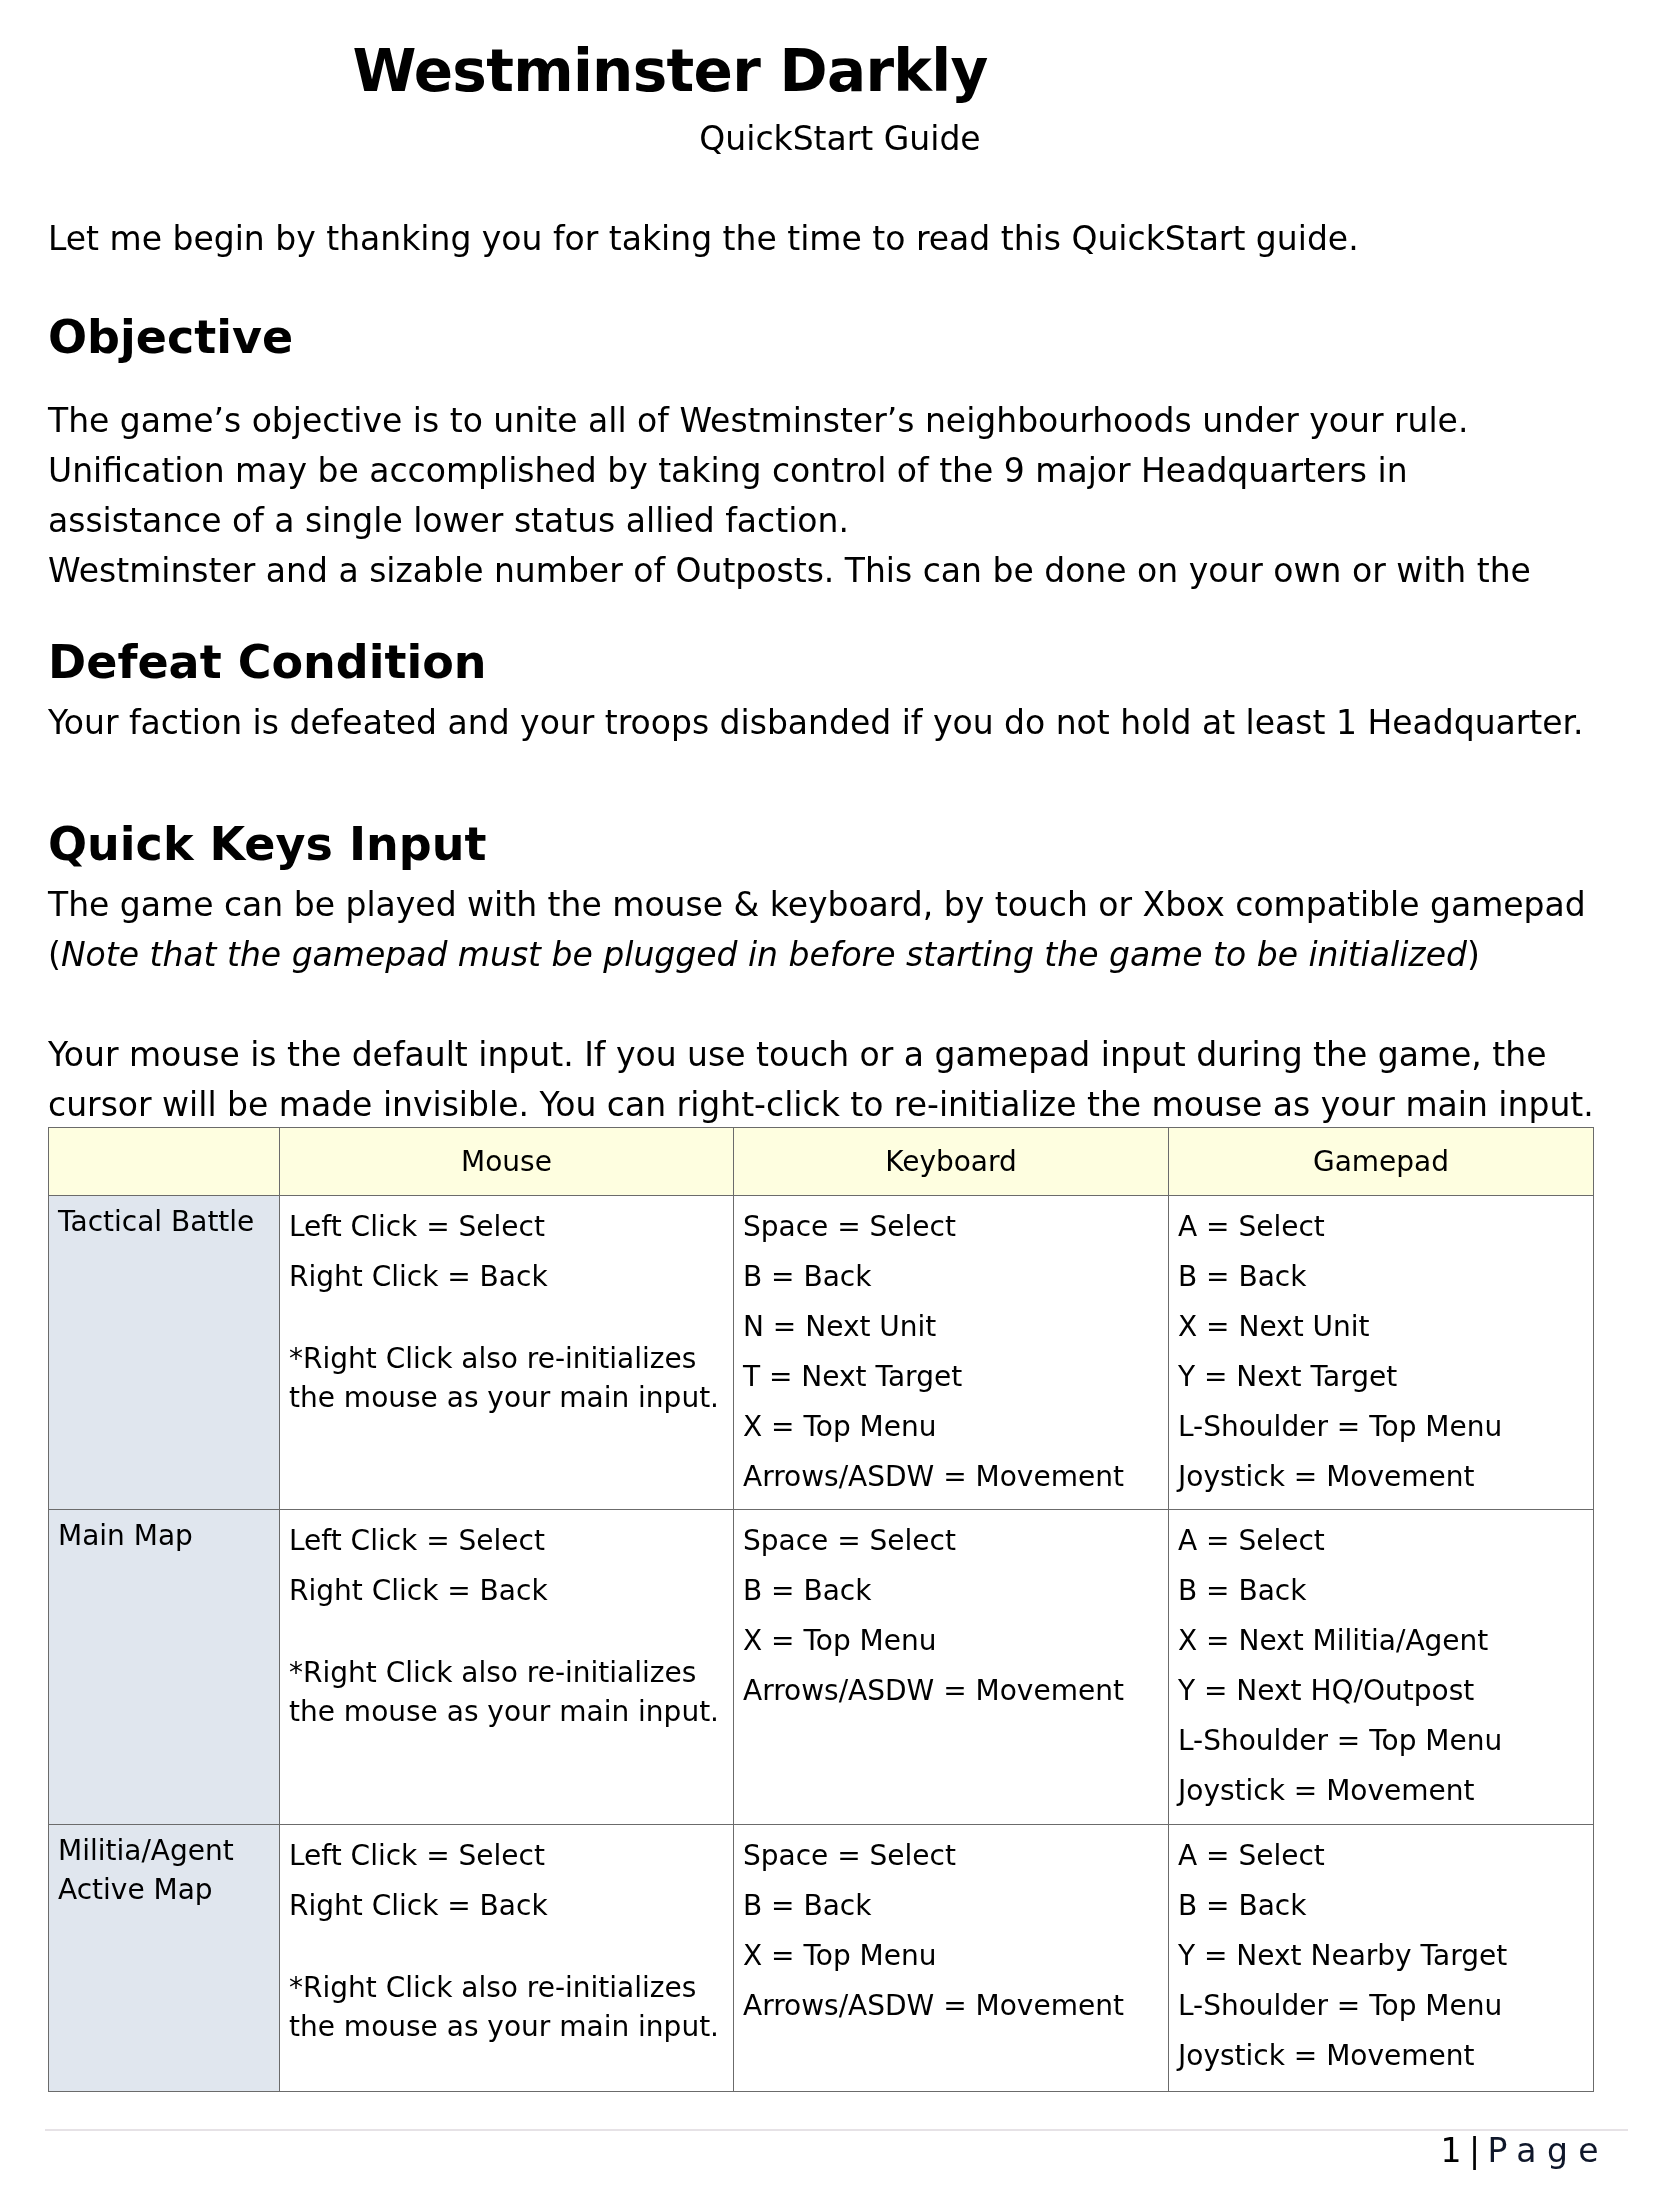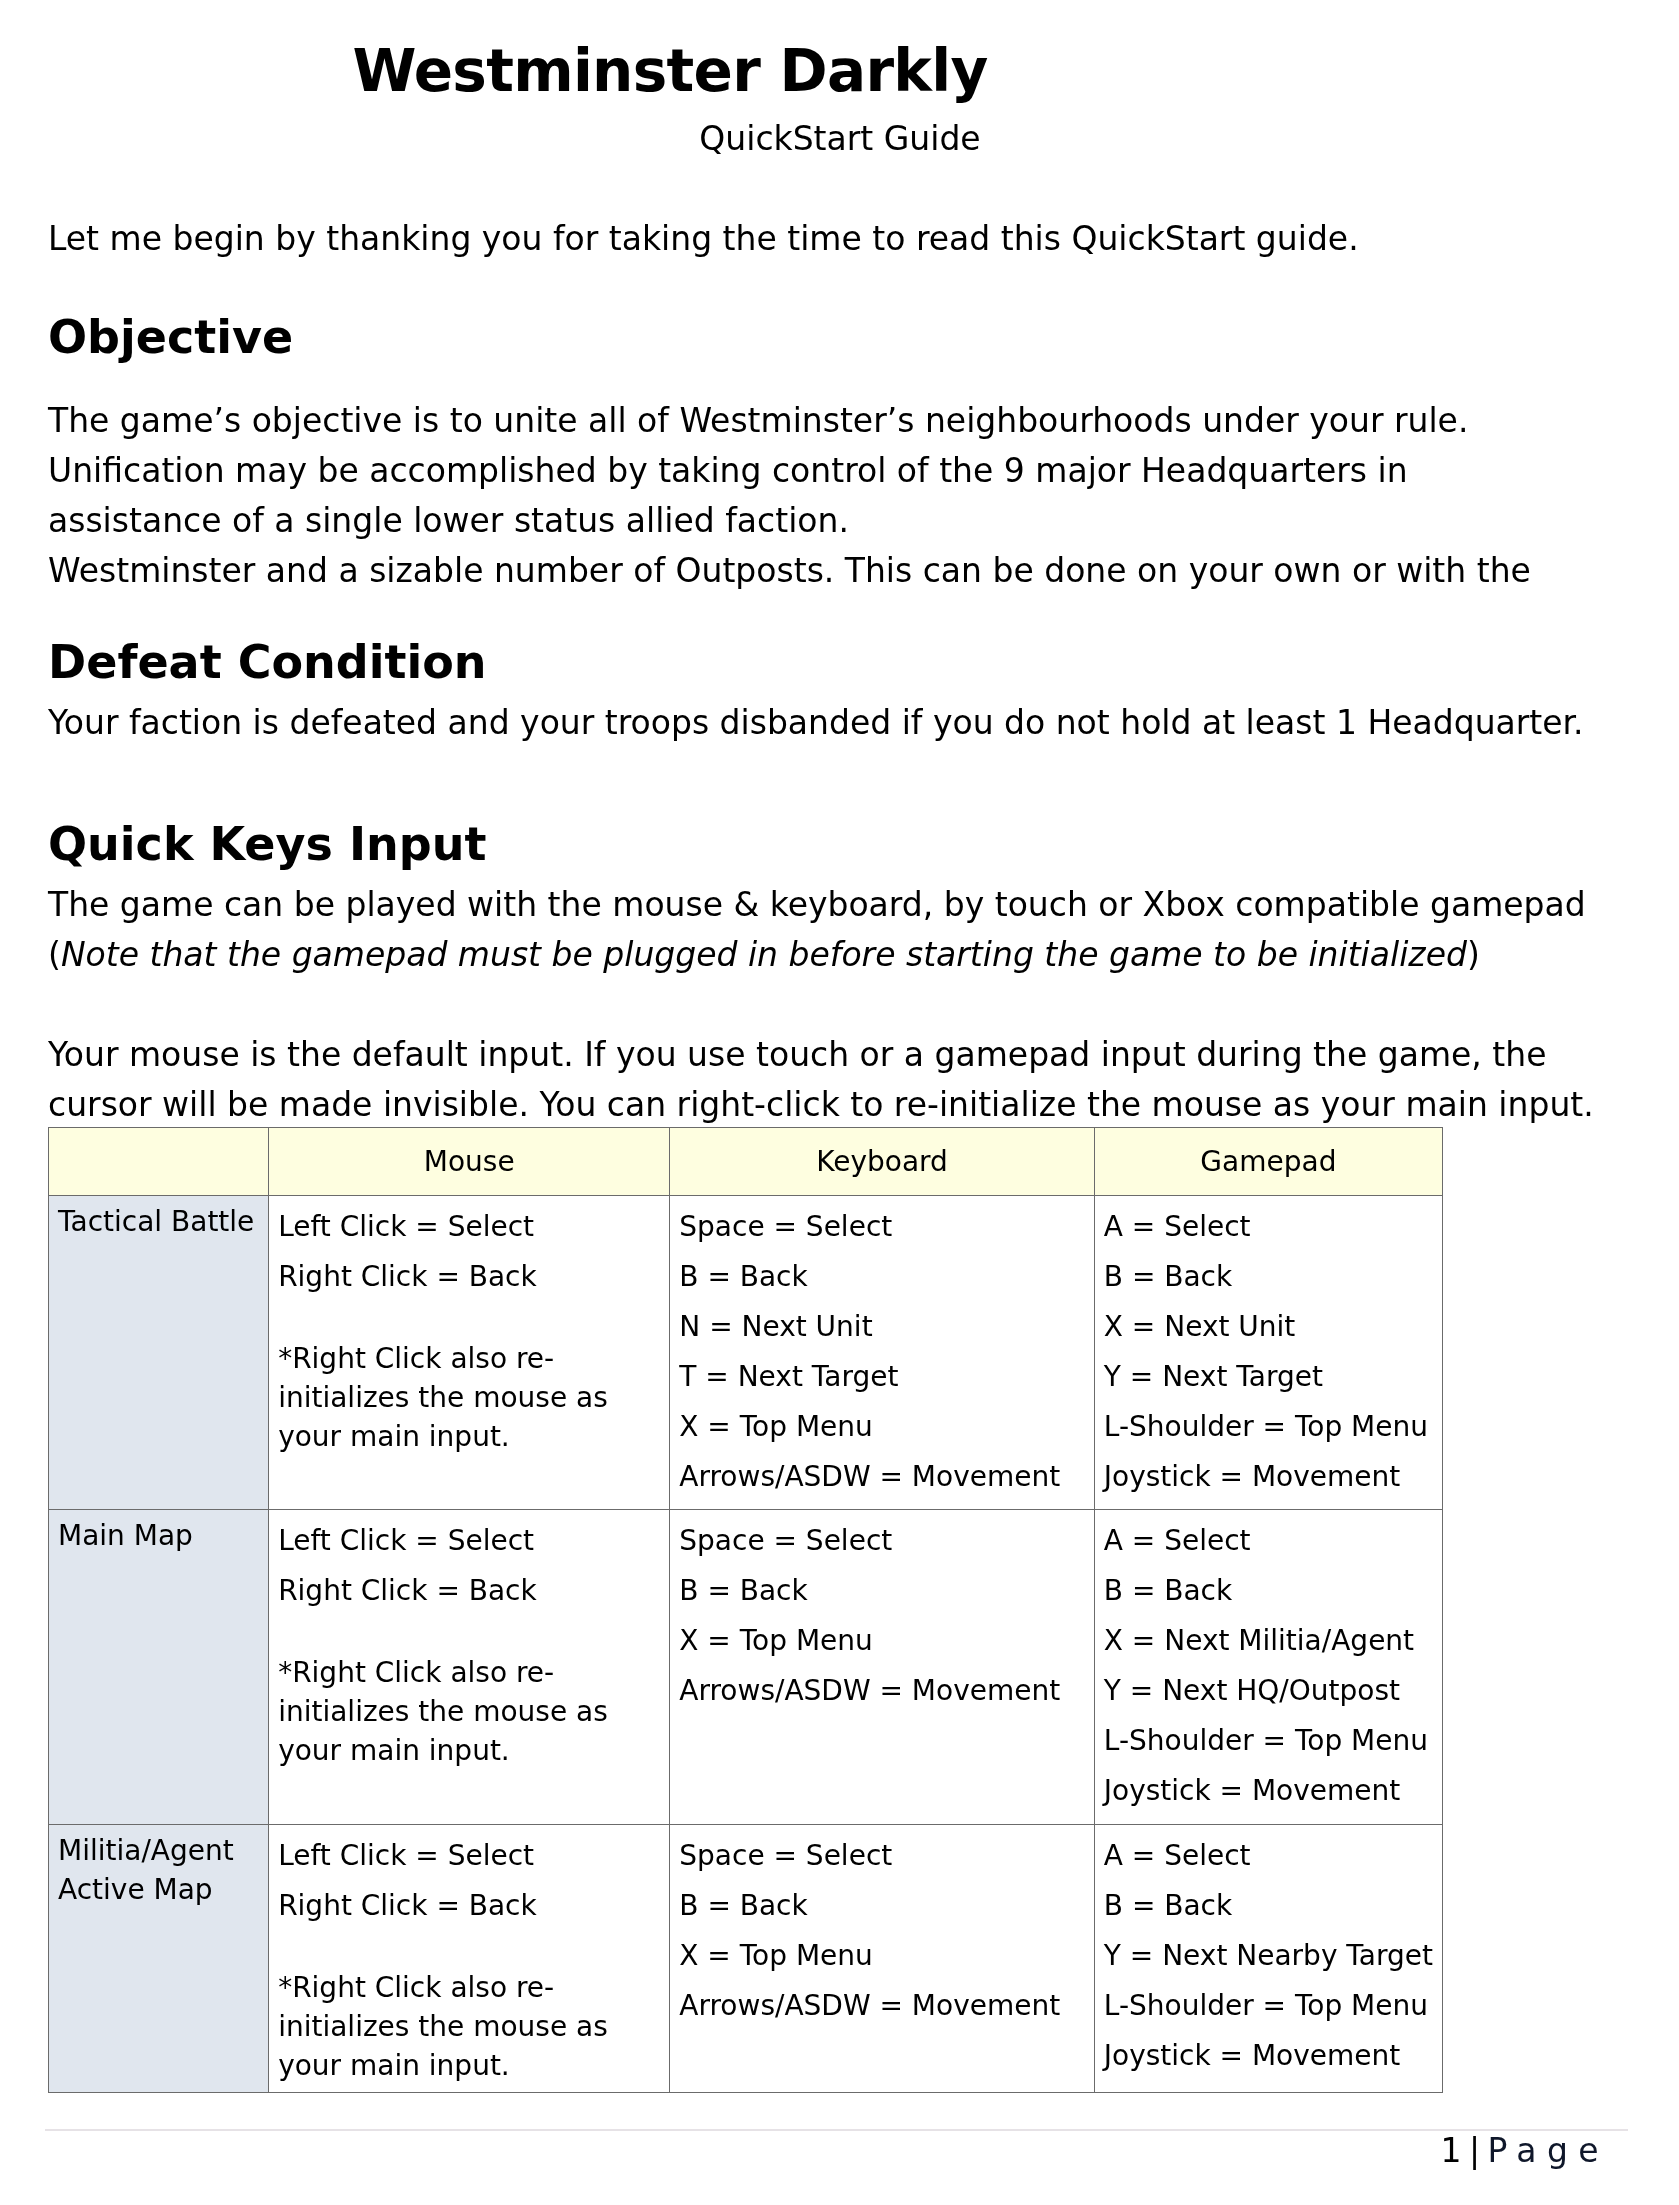--- a/index.html
+++ b/index.html
@@ -4,21 +4,21 @@
 <style>
   html, body { margin: 0; padding: 0; background: #ffffff; }
   body { width: 1680px; height: 2205px; position: relative; overflow: hidden;
          font-family: "DejaVu Sans", sans-serif; color: #000; }
   .title { position: absolute; top: 37px; left: 0; width: 1340px; text-align: center;
            font-weight: bold; font-size: 58px; letter-spacing: -0.7px; }
   .subtitle { position: absolute; top: 119px; left: 0; width: 1680px; text-align: center;
               font-size: 33px; }
   .para { position: absolute; left: 48px; width: 1597px; font-size: 33px; line-height: 50px; }
   .h2 { position: absolute; left: 48px; font-weight: bold; font-size: 46px; }
-  table.keys { position: absolute; left: 48px; top: 1127px; width: 1395px;
+  table.keys { position: absolute; left: 48px; top: 1127px; width: 1546px;
                border-collapse: collapse; font-size: 28px; }
   table.keys td, table.keys th { border: 1.5px solid #6b6b6b; vertical-align: top; }
   table.keys th { background: #fefee0; font-weight: normal; height: 65px;
                   text-align: center; vertical-align: middle; }
   table.keys td { padding: 6px 9px 7.4px 9px; }
   td.rowhead { background: #e0e6ee; width: 212px; line-height: 39px; }
   td.c-mouse { width: 435px; }
   td.c-key { width: 416px; }
   .line { line-height: 50px; height: 50px; white-space: nowrap; }
   .note { line-height: 39px; margin-top: 37px; }

